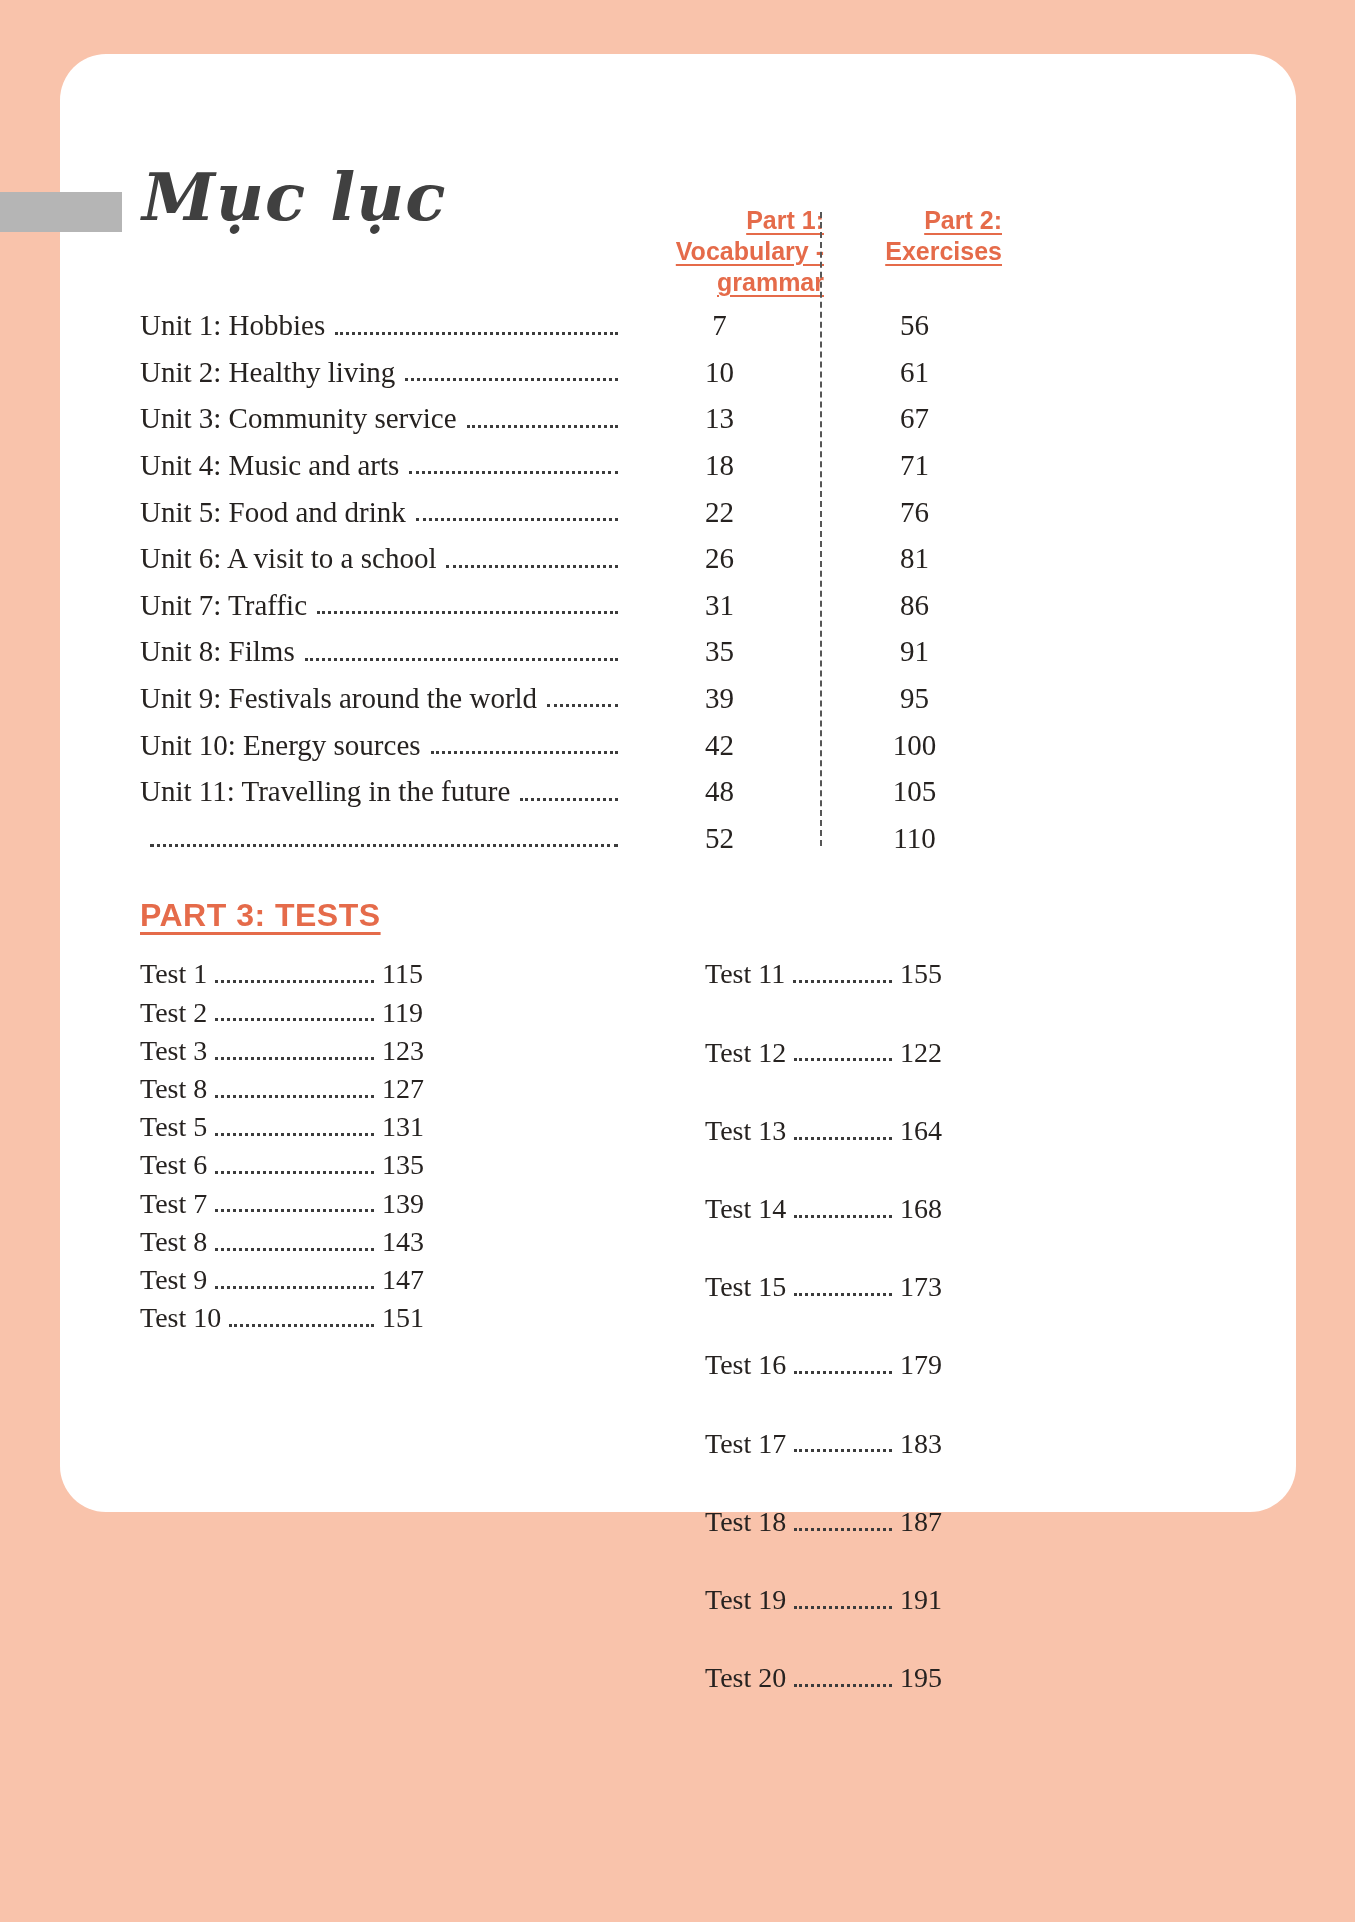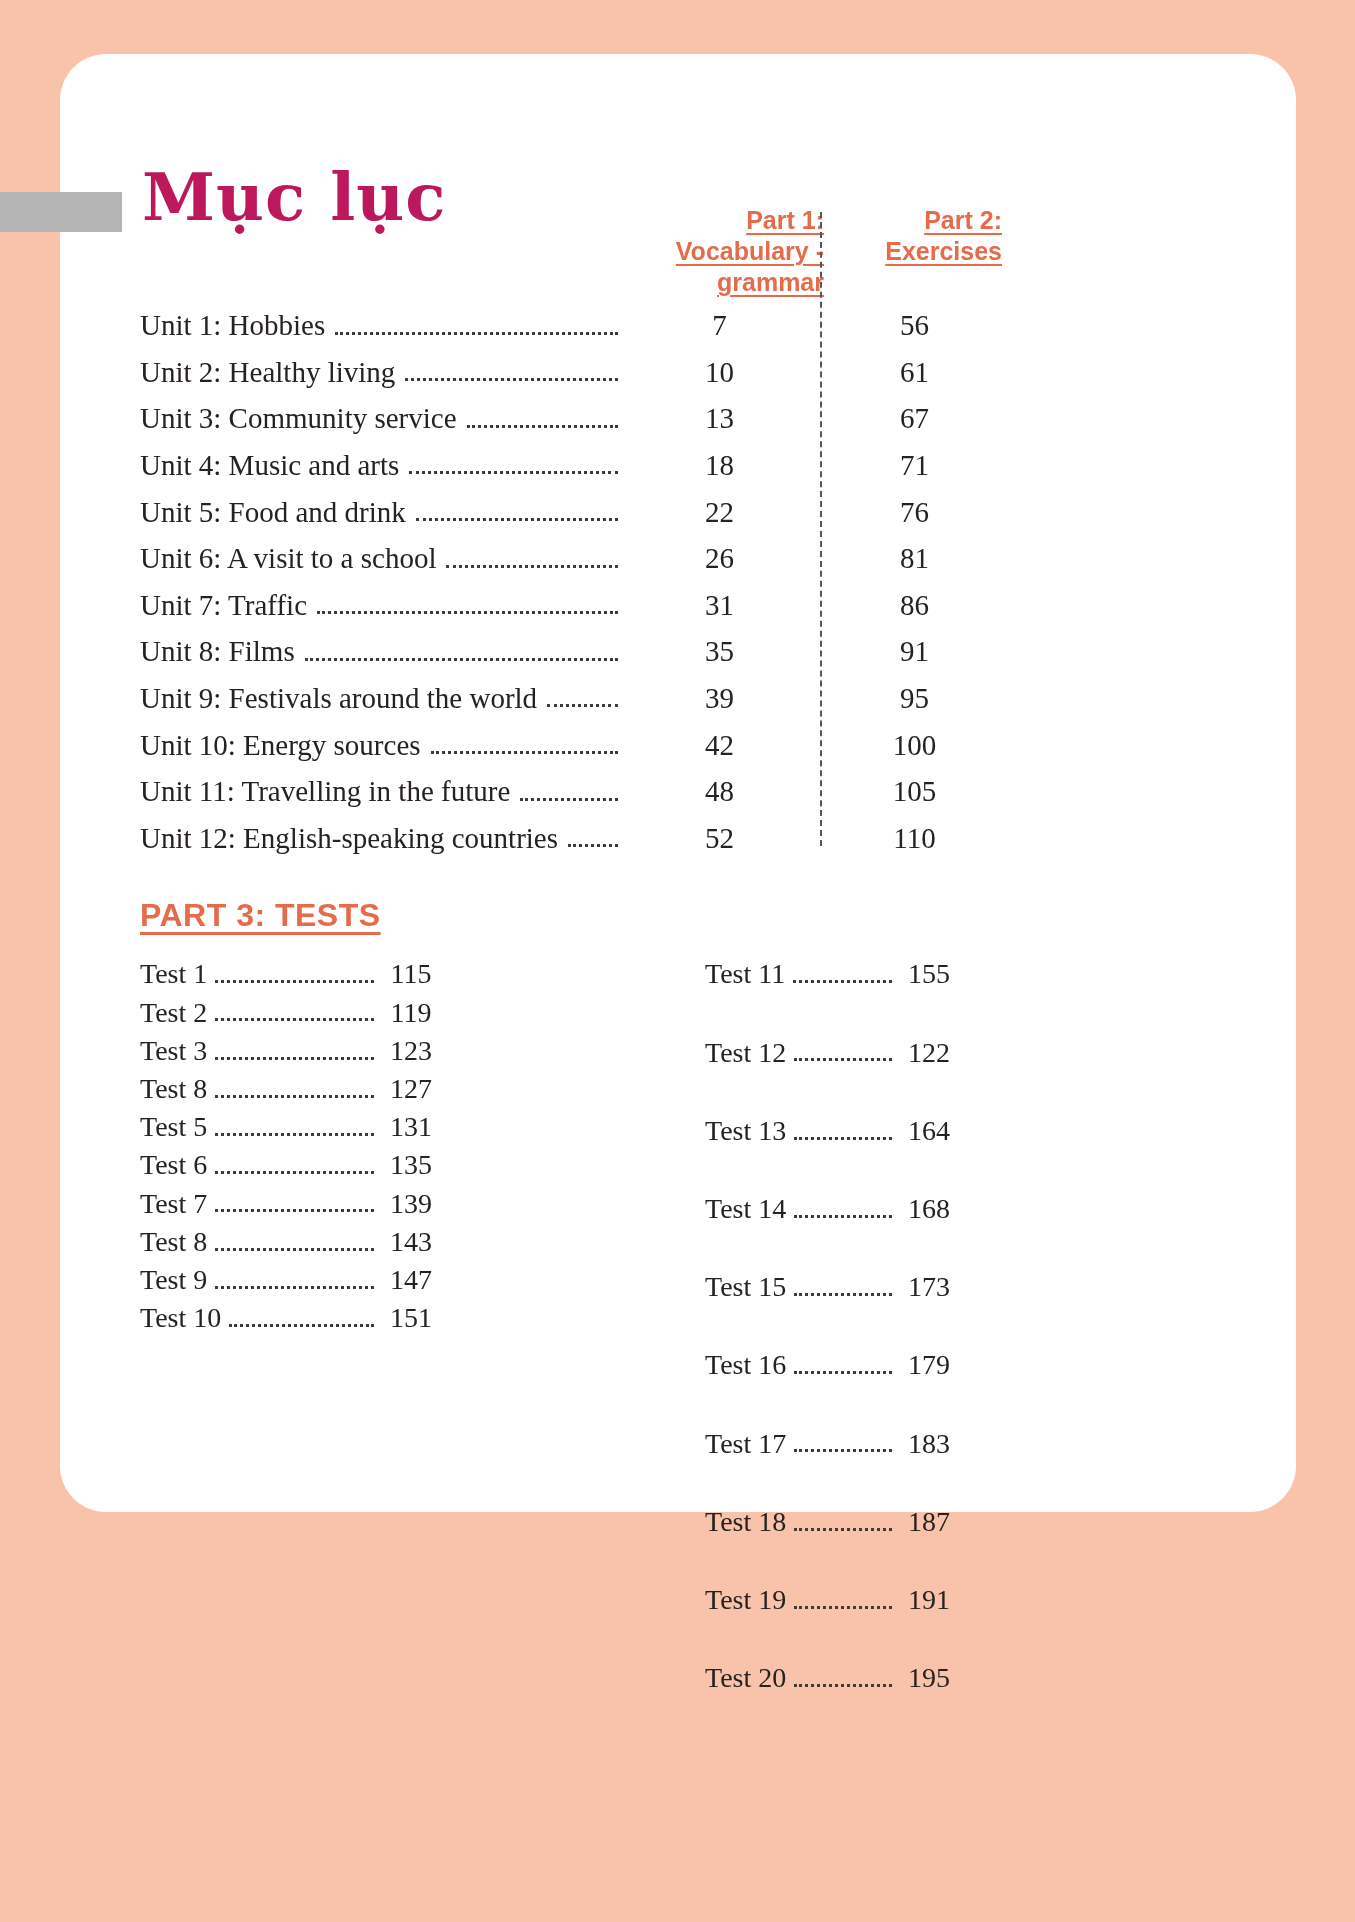--- a/index.html
+++ b/index.html
@@ -23,23 +23,24 @@
     position:absolute;
     left:0; top:192px;
     width:122px; height:40px;
     background:#b5b5b5;
     z-index:2;
   }
   .title {
     position:absolute;
     left:142px; top:158px;
     font-family:"DejaVu Serif", serif;
+    font-style:italic;
     font-weight:700;
     font-size:66px;
-    color:#be185d;
+    color:#404040;
     z-index:3;
     letter-spacing:1px;
   }
   .col-head {
     position:absolute;
     font-family:"Liberation Sans", sans-serif;
     font-weight:700;
     font-size:25px;
     color:#e56b4a;
     text-align:right;
@@ -113,21 +114,21 @@
     height:38.2px;
     font-size:28px;
   }
   .test-label { white-space:nowrap; line-height:1.1; }
   .test-leader {
     flex:1 1 auto;
     border-bottom:3px dotted #3c3c3c;
     margin:0 8px 7px 8px;
     min-width:14px;
   }
-  .test-num { min-width:58px; text-align:center; line-height:1.1; }
+  .test-num { min-width:58px; text-align:left; line-height:1.1; }
 </style>
 </head>
 <body>
 
 <div class="page">
   <div class="card"></div>
   <div class="gray-bar"></div>
 
   <div class="title">Mục lục</div>
 
@@ -205,21 +206,20 @@
         <span class="unit-num">42</span>
         <span class="unit-num">100</span>
       </div>
       <div class="unit-row">
         <span class="unit-label">Unit 11: Travelling in the future</span>
         <span class="leader"></span>
         <span class="unit-num">48</span>
         <span class="unit-num">105</span>
       </div>
       <div class="unit-row">
-        <span class="unit-label">Unit 12: English-speaking countries</span>
         <span class="leader"></span>
         <span class="unit-num">52</span>
         <span class="unit-num">110</span>
       </div>
     </div>
 
   <div class="part3-heading">PART 3: TESTS</div>
 
   <div class="tests">
     <div class="tests-col left">

